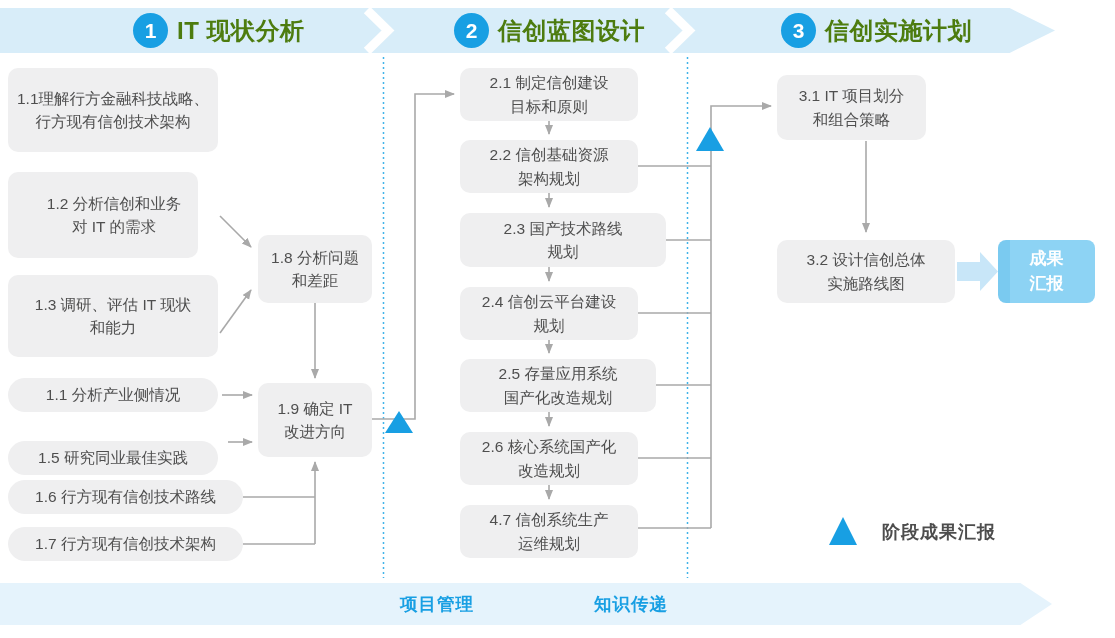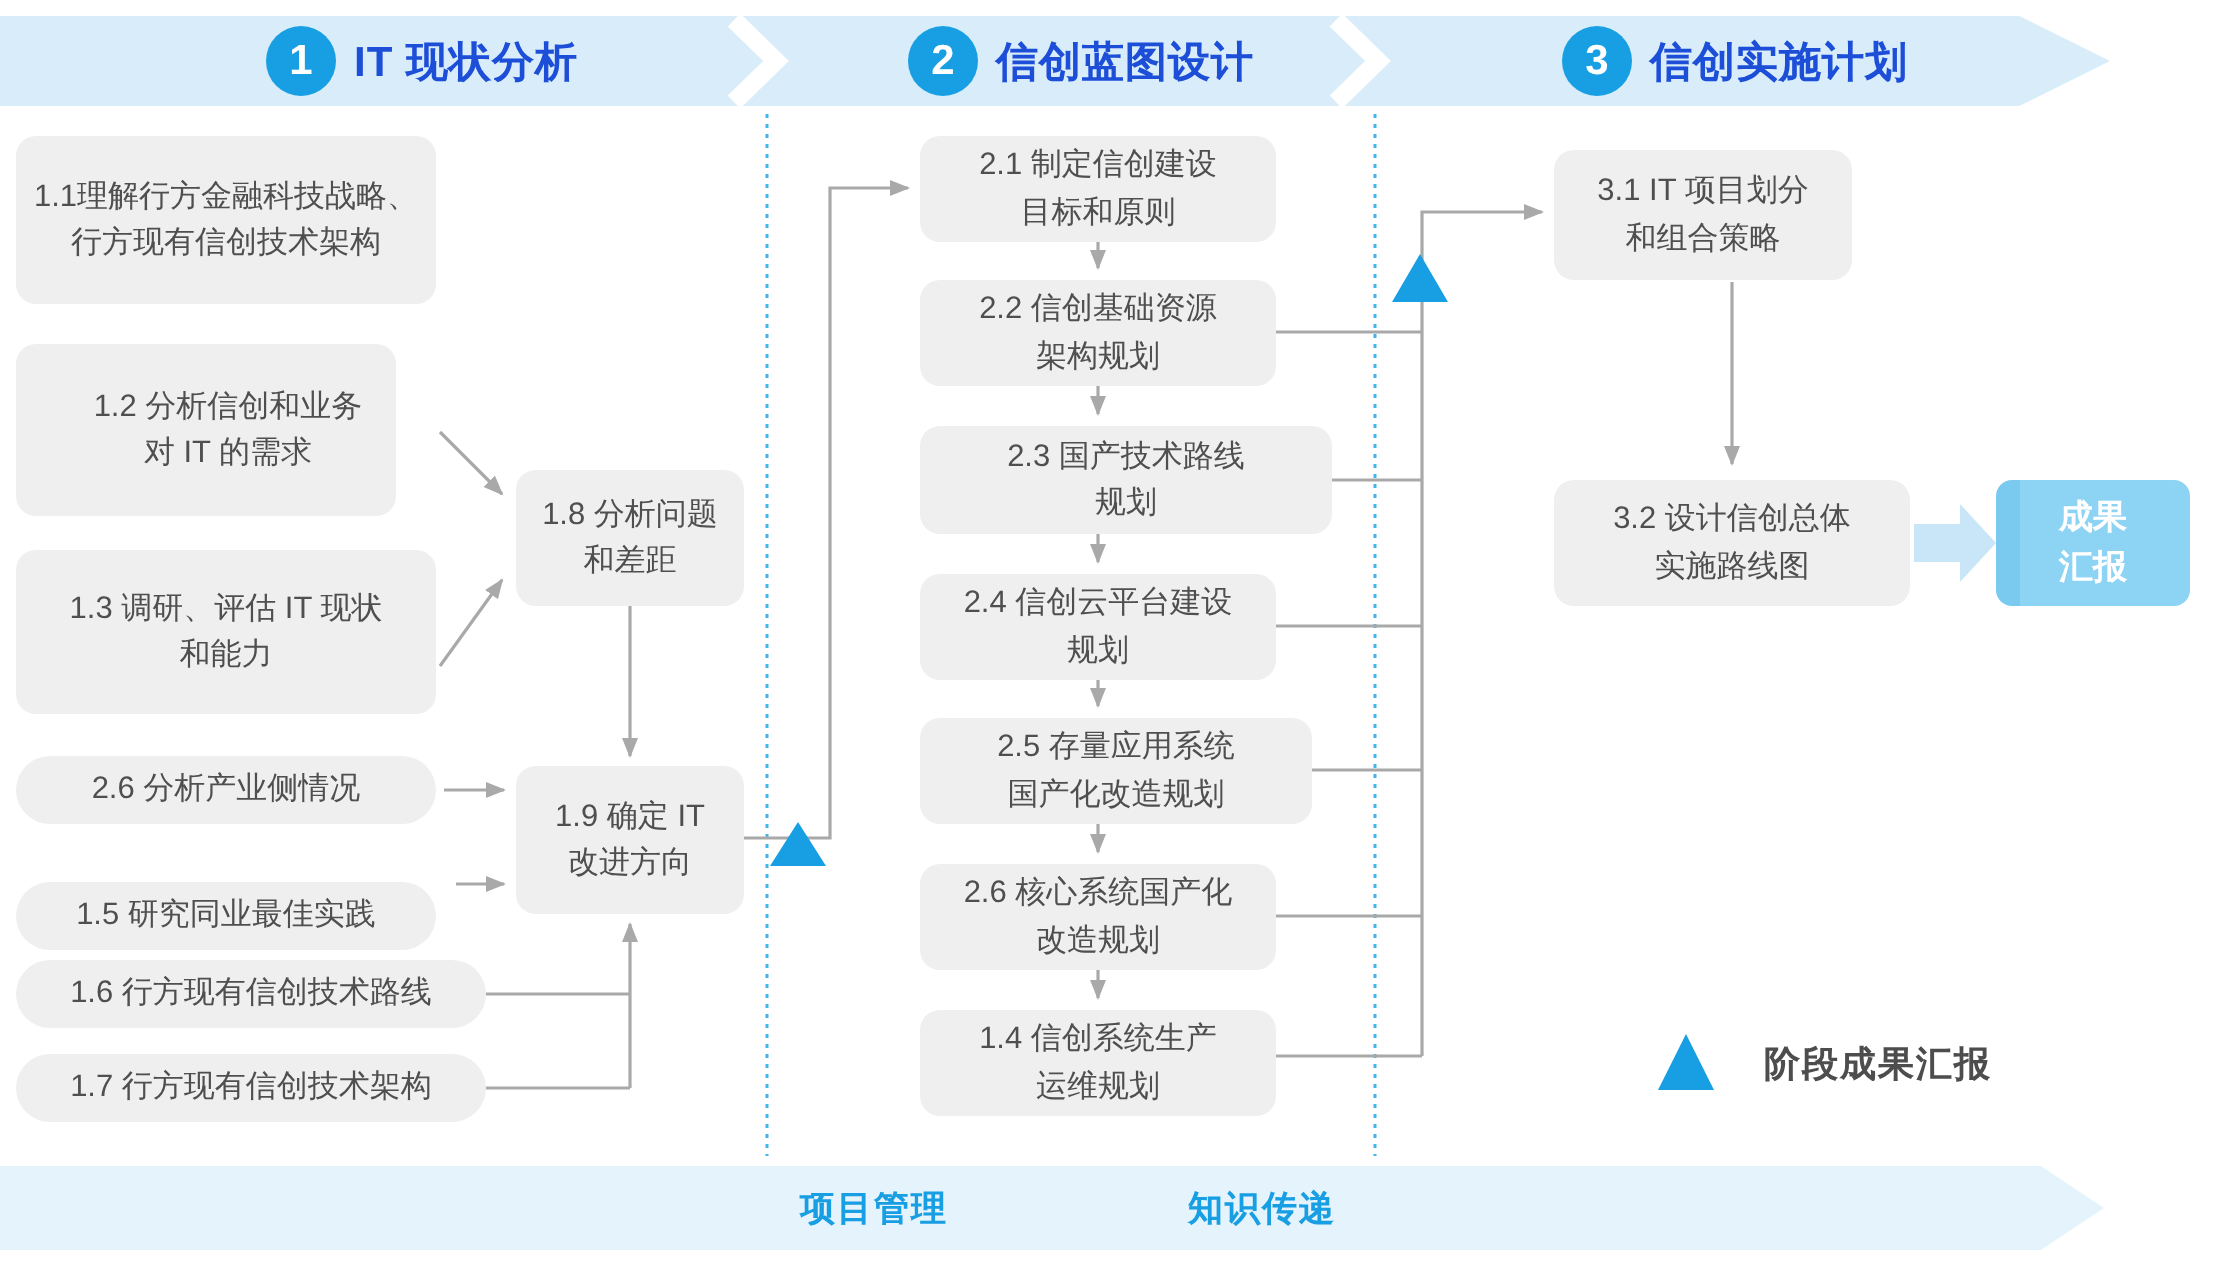--- a/index.html
+++ b/index.html
@@ -22,21 +22,21 @@
   
   .phase-header { position:absolute; top:13px; display:flex; align-items:center; gap:9px; z-index:3; }
   .phase-header.h1 { left:133px; }
   .phase-header.h2 { left:454px; }
   .phase-header.h3 { left:781px; }
   .phase-circle {
     width:35px; height:35px; border-radius:50%; background:#189fe3;
     color:#ffffff; font-weight:bold; font-size:21px;
     display:flex; align-items:center; justify-content:center;
   }
-  .phase-title { color:#1d4ed8; font-weight:bold; font-size:21px; letter-spacing:0.5px; }
+  .phase-title { color:#4d7c0f; font-weight:bold; font-size:24px; letter-spacing:0.5px; }
 
   
   .node {
     position:absolute; background:#efeff0; border-radius:10px;
     color:#4f4f4f; font-size:15.5px; line-height:1.5;
     display:flex; align-items:center; justify-content:center; text-align:center;
     white-space:pre-line; z-index:2; padding:2px 6px;
   }
   .pill { border-radius:18px; }
   .p11 { left:8px;  top:68px;  width:210px; height:84px; }
@@ -147,42 +147,42 @@
     <span class="phase-circle">3</span>
     <span class="phase-title">信创实施计划</span>
   </div>
 
   <div class="node p11">1.1理解行方金融科技战略、
 行方现有信创技术架构</div>
   <div class="node p12">1.2 分析信创和业务
 对 IT 的需求</div>
   <div class="node p13">1.3 调研、评估 IT 现状
 和能力</div>
-  <div class="node pill p14">2.6 分析产业侧情况</div>
+  <div class="node pill p14">1.1 分析产业侧情况</div>
   <div class="node pill p15">1.5 研究同业最佳实践</div>
   <div class="node pill p16">1.6 行方现有信创技术路线</div>
   <div class="node pill p17">1.7 行方现有信创技术架构</div>
   <div class="node p18">1.8 分析问题
 和差距</div>
   <div class="node p19">1.9 确定 IT
 改进方向</div>
 
   <div class="node p21">2.1 制定信创建设
 目标和原则</div>
   <div class="node p22">2.2 信创基础资源
 架构规划</div>
   <div class="node p23">2.3 国产技术路线
 规划</div>
   <div class="node p24">2.4 信创云平台建设
 规划</div>
   <div class="node p25">2.5 存量应用系统
 国产化改造规划</div>
   <div class="node p26">2.6 核心系统国产化
 改造规划</div>
-  <div class="node p27">1.4 信创系统生产
+  <div class="node p27">4.7 信创系统生产
 运维规划</div>
 
   <div class="node p31">3.1 IT 项目划分
 和组合策略</div>
   <div class="node p32">3.2 设计信创总体
 实施路线图</div>
 
   <div class="report-box">成果
 汇报</div>
 

